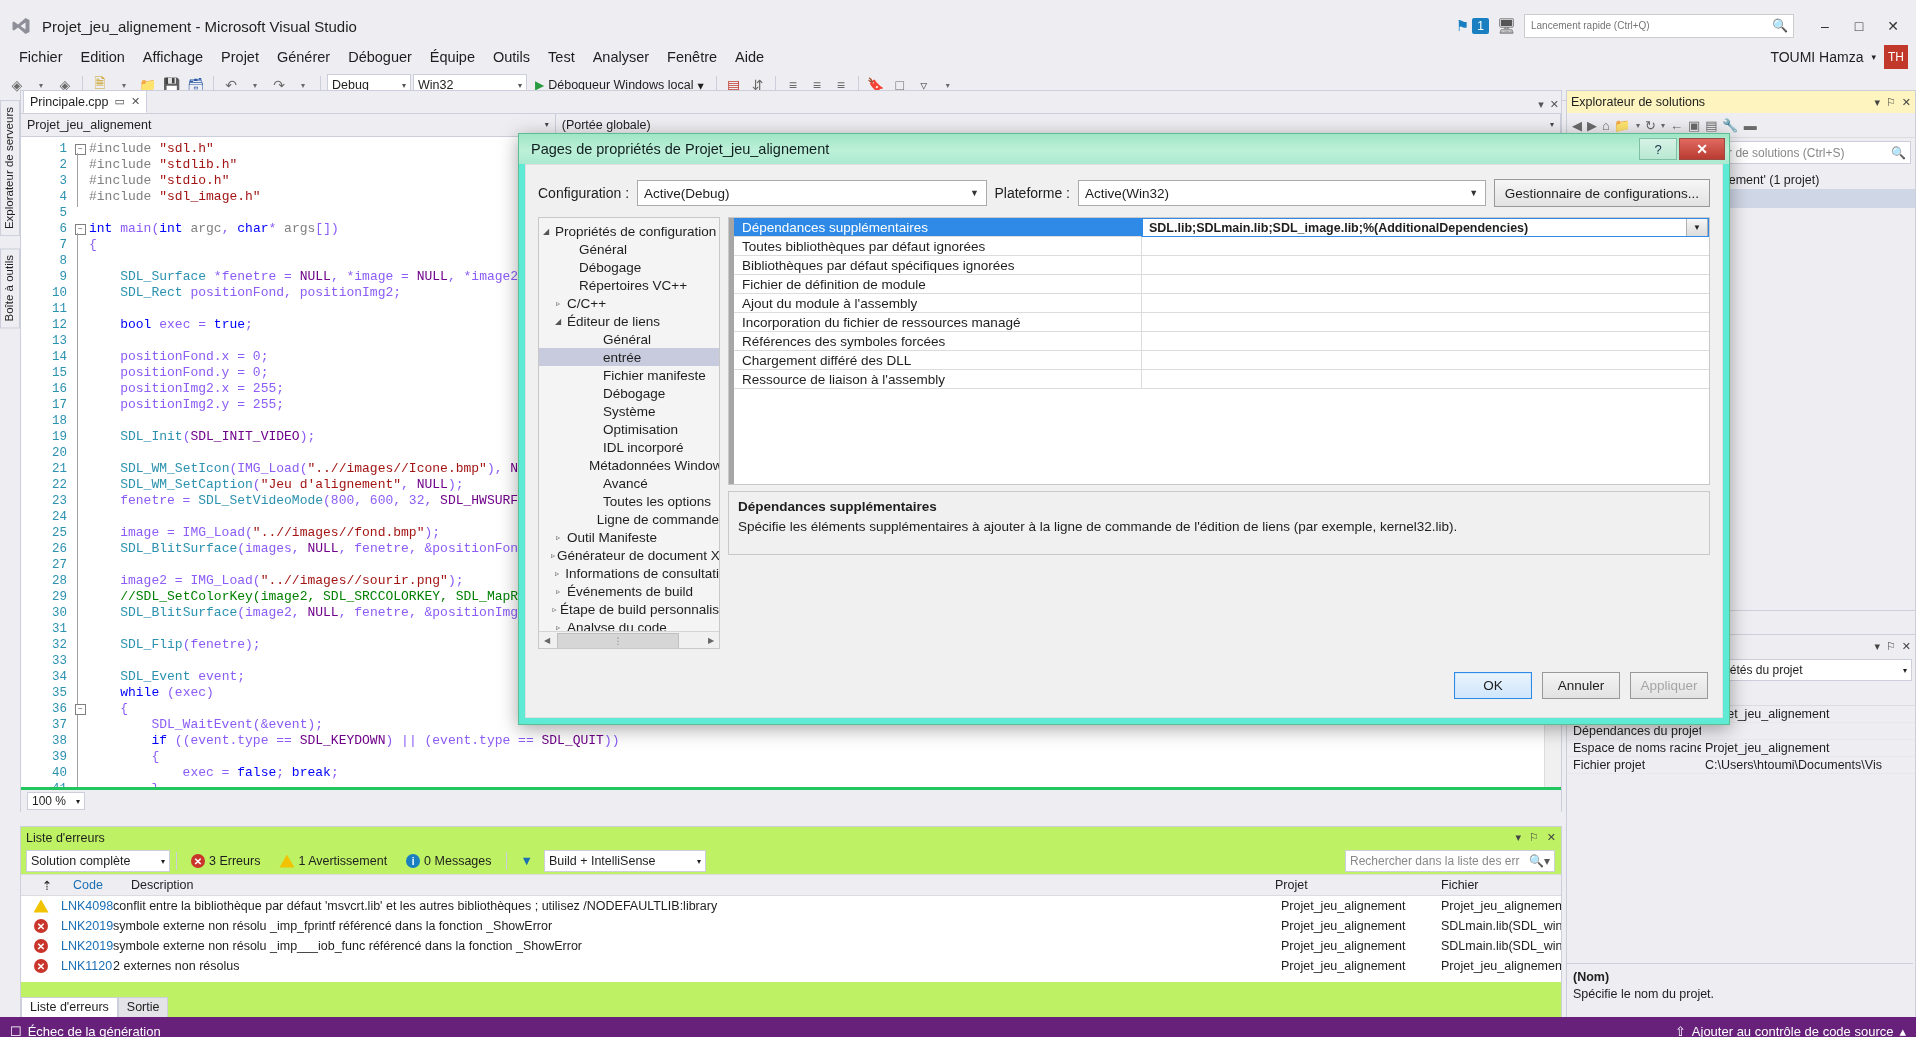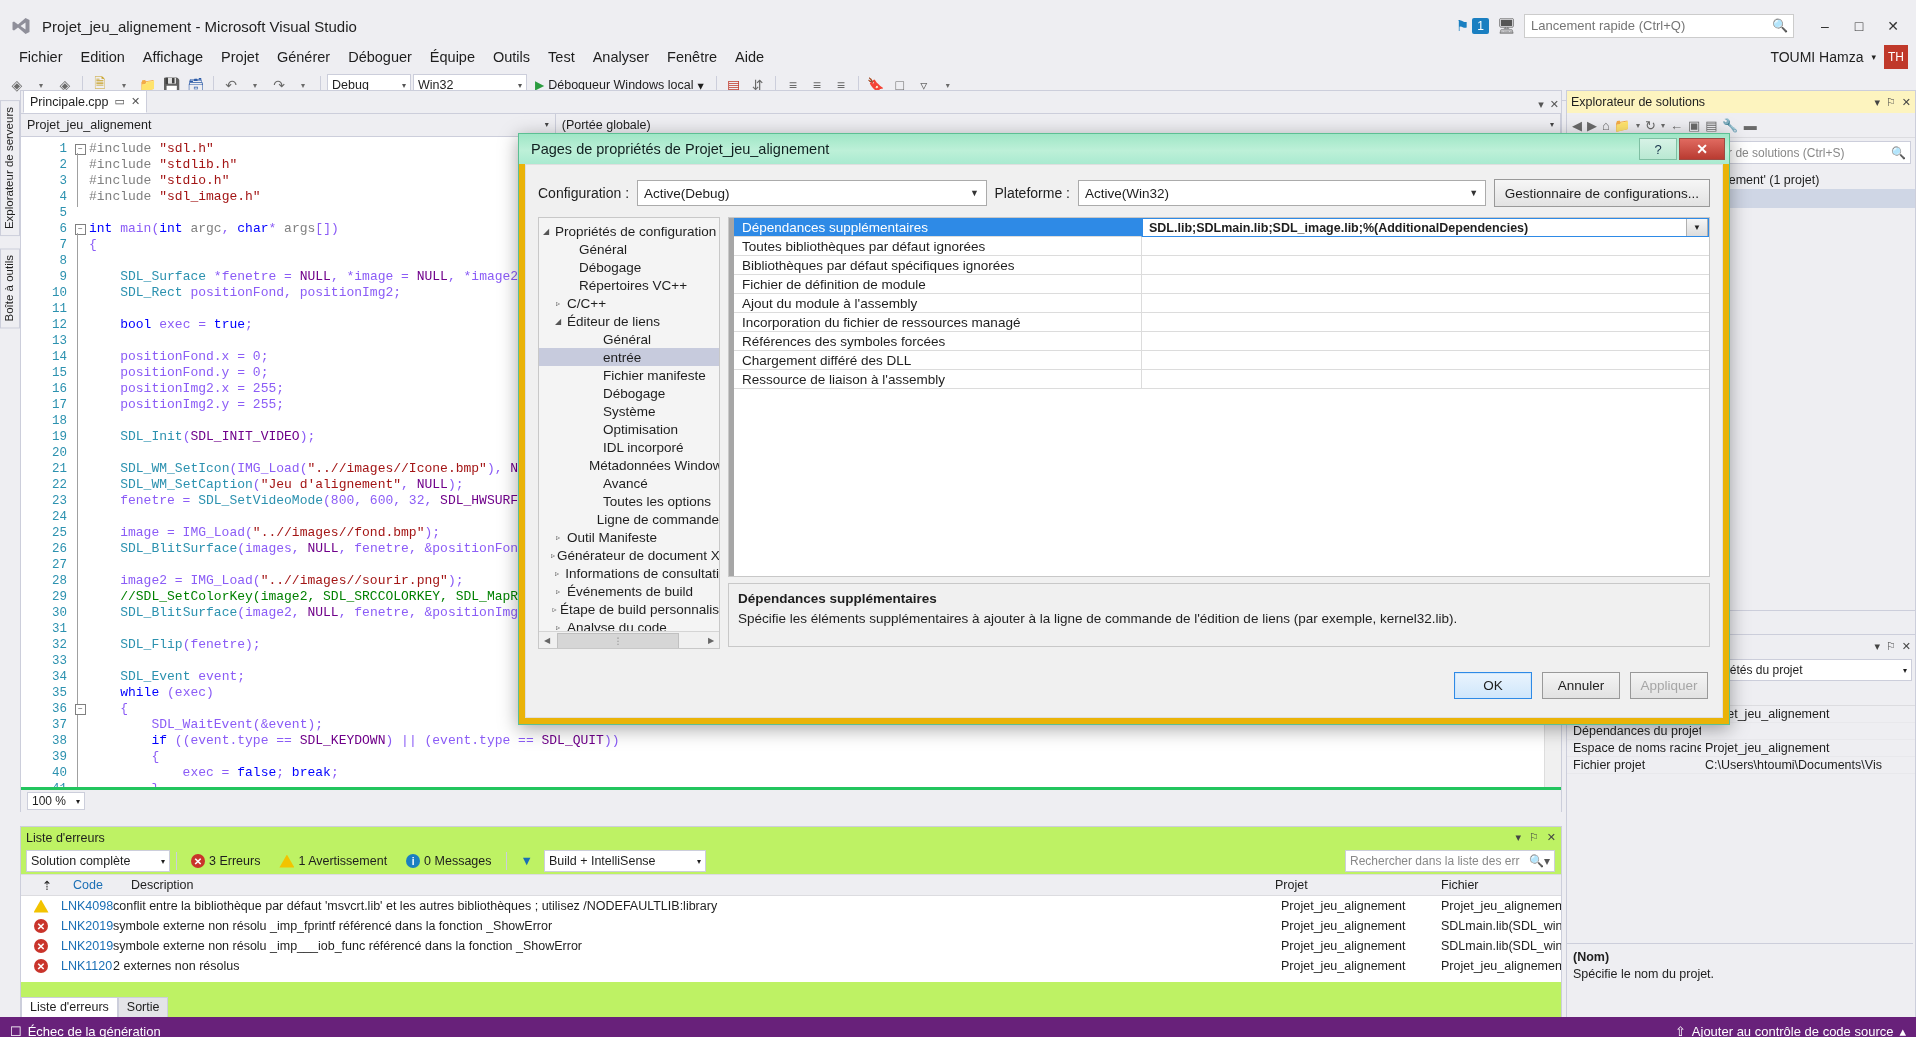--- a/index.html
+++ b/index.html
@@ -14,21 +14,21 @@
 
   
   .titlebar{height:36px;background:#eeeef2;display:flex;align-items:center;padding-left:10px;position:relative;}
   .vs-logo{width:22px;height:22px;margin-right:10px;display:flex;align-items:center;justify-content:center;color:#6a6a6a;font-size:18px;}
   .title-text{font-size:15px;color:#1e1e1e;}
   .title-right{position:absolute;right:0;top:0;height:36px;display:flex;align-items:center;gap:8px;padding-right:6px;}
   .notif{display:flex;align-items:center;gap:3px;}
   .notif-flag{color:#1a7fc1;font-size:15px;}
   .notif-badge{background:#1a7fc1;color:#fff;font-size:12px;padding:1px 5px;border-radius:2px;}
   .screen-icon{color:#555;font-size:15px;}
-  .quicksearch{width:240px;height:22px;border:1px solid #ccc;background:#fff;font-size:13px;color:#888;padding:0 22px 0 6px;line-height:22px;position:relative;}
+  .quicksearch{width:240px;height:22px;border:1px solid #ccc;background:#fff;font-size:10px;color:#888;padding:0 22px 0 6px;line-height:22px;position:relative;}
   .qs-wrap{position:relative;}
   .qs-mag{position:absolute;right:5px;top:4px;color:#777;font-size:13px;}
   .winbtns{display:flex;gap:0px;margin-left:6px;}
   .winbtn{width:34px;height:28px;display:flex;align-items:center;justify-content:center;color:#333;font-size:14px;}
 
   
   .menubar{height:26px;display:flex;align-items:center;padding-left:10px;font-size:14.5px;background:#eeeef2;position:relative;}
   .menubar .mi{padding:2px 9px;color:#1e1e1e;white-space:nowrap;}
   .menu-right{position:absolute;right:8px;top:0;height:26px;display:flex;align-items:center;gap:8px;font-size:14px;color:#1e1e1e;}
   .avatar{width:24px;height:24px;background:#c0392b;color:#fff;font-size:12px;display:flex;align-items:center;justify-content:center;}
@@ -118,21 +118,21 @@
   .el-tabs{position:absolute;bottom:0;left:0;height:20px;display:flex;gap:0;font-size:12.5px;}
   .el-tab{padding:2px 8px;border:1px solid #cccedb;border-bottom:none;background:#e4e4e8;}
   .el-tab.on{background:#fff;}
 
   
   .statusbar{position:absolute;left:0;bottom:0;width:1916px;height:28px;background:#68217a;color:#fff;display:flex;align-items:center;justify-content:space-between;padding:0 10px;box-sizing:border-box;font-size:13px;}
   .sb-left{display:flex;align-items:center;gap:6px;}
   .sb-right{display:flex;align-items:center;gap:6px;}
 
   
-  .dlg{position:absolute;left:518px;top:125px;width:1210px;height:590px;background:#eab308;border:1px solid #5cbf93;box-shadow:0 4px 18px rgba(0,0,0,.35);}
+  .dlg{position:absolute;left:518px;top:125px;width:1210px;height:590px;background:#5eead4;border:1px solid #5cbf93;box-shadow:0 4px 18px rgba(0,0,0,.35);}
   .dlg-title{height:30px;display:flex;align-items:center;justify-content:space-between;padding-left:12px;font-size:14.5px;color:#102020;
     background:linear-gradient(180deg,#9fe6c6 0%,#bdf0d8 55%,#a9ead0 100%);}
   .dlg-btns{display:flex;align-items:center;gap:0;padding-right:4px;}
   .dlg-help{width:36px;height:20px;border:1px solid #7fbfa3;background:linear-gradient(180deg,#d7f2e6,#b9e8d2);display:flex;align-items:center;justify-content:center;font-size:13px;color:#16324a;margin-right:2px;}
   .dlg-close{width:44px;height:20px;border:1px solid #9c4b44;background:linear-gradient(180deg,#e06a60,#b93b31);display:flex;align-items:center;justify-content:center;color:#fff;font-size:14px;font-weight:bold;}
   .dlg-body{position:absolute;left:6px;top:30px;width:1196px;height:552px;background:#f0f0f0;border:1px solid #dfdfdf;}
   .cfgrow{display:flex;align-items:center;gap:8px;padding:14px 12px 10px 12px;font-size:14px;}
   .cfg-label{white-space:nowrap;}
   .cfg-combo{height:24px;border:1px solid #ababab;background:#fff;display:flex;align-items:center;justify-content:space-between;padding:0 2px 0 6px;font-size:13.5px;}
   .combo-arrow{width:18px;height:20px;display:flex;align-items:center;justify-content:center;font-size:9px;color:#333;}
@@ -140,21 +140,21 @@
   .dlg-main{display:flex;padding:0 12px;gap:8px;}
   .tree-pane{width:180px;height:430px;background:#f4f4f4;border:1px solid #c8c8c8;position:relative;overflow:hidden;}
   .tree-list{font-size:13.5px;padding-top:4px;}
   .tree-row{height:18px;display:flex;align-items:center;white-space:nowrap;overflow:hidden;}
   .tree-row.sel{background:#c7cbdd;}
   .tree-tri{width:14px;text-align:center;font-size:8px;color:#555;}
   .tree-hscroll{position:absolute;left:0;bottom:0;width:180px;height:16px;background:#f0f0f0;border-top:1px solid #d4d4d4;display:flex;align-items:center;}
   .ths-arrow{width:16px;text-align:center;font-size:8px;color:#666;}
   .ths-track{flex:1;height:14px;position:relative;}
   .ths-thumb{position:absolute;left:2px;top:0;width:120px;height:14px;background:#d6d6d6;border:1px solid #c0c0c0;display:flex;align-items:center;justify-content:center;color:#777;font-size:9px;}
-  .right-pane{flex:1;display:flex;flex-direction:column;height:430px;}
+  .right-pane{flex:1;display:flex;flex-direction:column;height:338px;}
   .grid{flex:1;background:#fff;border:1px solid #c8c8c8;position:relative;}
   .grid-spl{position:absolute;left:0;top:0;width:5px;height:100%;background:#a6a6a6;}
   .grow{display:flex;height:19px;align-items:stretch;font-size:13.5px;}
   .gk{width:408px;border-bottom:1px solid #dcdcdc;border-right:1px solid #dcdcdc;padding-left:8px;display:flex;align-items:center;white-space:nowrap;overflow:hidden;box-sizing:border-box;margin-left:5px;}
   .gv{flex:1;border-bottom:1px solid #dcdcdc;padding-left:6px;display:flex;align-items:center;white-space:nowrap;overflow:hidden;font-weight:bold;font-size:12.5px;}
   .grow.sel .gk{background:#2e8ae6;color:#fff;border-right:1px solid #2e8ae6;}
   .grow.sel .gv{border:1px solid #2e8ae6;display:flex;align-items:center;justify-content:space-between;padding-right:0;}
   .gv-drop{width:20px;height:17px;border:1px solid #b0b0b0;background:linear-gradient(180deg,#f6f6f6,#dcdcdc);display:flex;align-items:center;justify-content:center;font-size:8px;color:#222;}
   .helpbox{height:64px;background:#f0f0f0;border:1px solid #c8c8c8;margin-top:6px;padding:7px 9px;font-size:13.5px;box-sizing:border-box;}
   .helpbox b{display:block;margin-bottom:5px;}
@@ -476,21 +476,21 @@
         </div>
         <div class="prop-row">
           <div class="prop-k">Espace de noms racine</div>
           <div class="prop-v">Projet_jeu_alignement</div>
         </div>
         <div class="prop-row">
           <div class="prop-k">Fichier projet</div>
           <div class="prop-v">C:\Users\htoumi\Documents\Vis</div>
         </div>
       </div>
-    <div class="prop-desc" style="position:absolute;left:0;bottom:0;width:346px;height:74px;box-sizing:border-box;">
+    <div class="prop-desc" style="position:absolute;left:0;bottom:0;width:346px;height:54px;box-sizing:border-box;">
       <b>(Nom)</b>
       <span>Spécifie le nom du projet.</span>
     </div>
   </div>
 
   <div class="errlist">
     <div class="el-title">
       <span>Liste d'erreurs</span>
       <span style="display:flex;gap:8px;color:#444;font-size:11px">
         <span>▾</span>

